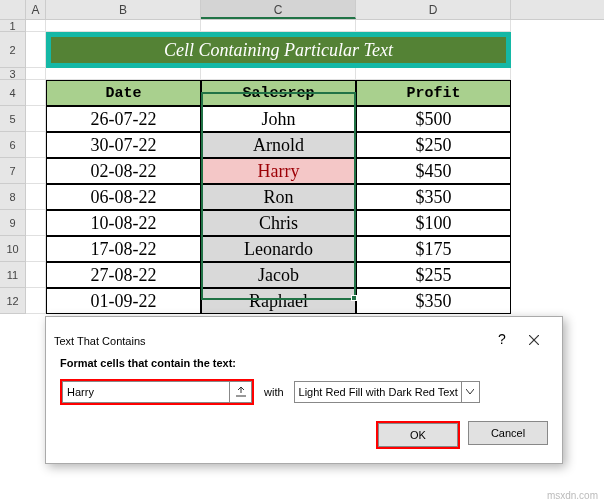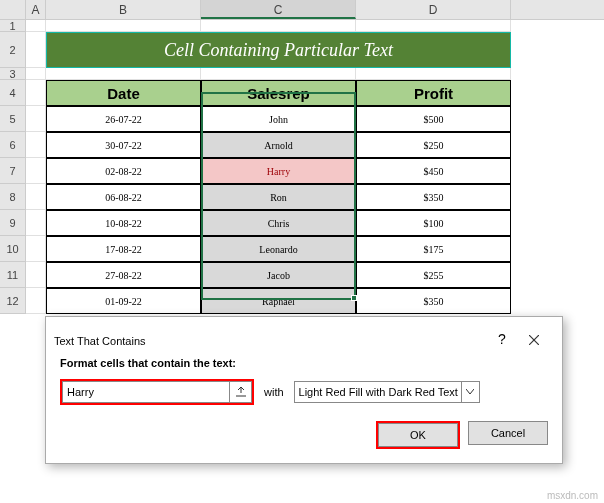--- a/index.html
+++ b/index.html
@@ -19,31 +19,31 @@
     .grid { display: flex; }
     .row-headers { width: 26px; }
     .rh { height: 26px; line-height: 26px; text-align: center; background: #e6e6e6; border-right: 1px solid #ccc; border-bottom: 1px solid #ccc; color: #444; font-size: 11px; }
     .rh.tall { height: 36px; line-height: 36px; }
     .rh.short { height: 12px; line-height: 12px; }
     
     .cells { }
     .row { display: flex; height: 26px; }
     .row.tall { height: 36px; }
     .row.short { height: 12px; }
-    .cell { border-right: 1px solid #e0e0e0; border-bottom: 1px solid #e0e0e0; display: flex; align-items: center; justify-content: center; font-size: 10px; }
+    .cell { border-right: 1px solid #e0e0e0; border-bottom: 1px solid #e0e0e0; display: flex; align-items: center; justify-content: center; font-size: 18px; }
     .c-A { width: 20px; }
     .c-B { width: 155px; }
     .c-C { width: 155px; }
     .c-D { width: 155px; }
     
     
-    .title-cell { width: 465px; background: #548235; color: #fff; font-family: Georgia, 'Times New Roman', serif; font-style: italic; font-size: 18px; border: 1px solid #14b8a6; }
-    
-    
-    .th-cell { background: #a9d08e; font-weight: bold; font-family: Liberation Sans, sans-serif; font-size: 15px; border: 1px solid #000; }
+    .title-cell { width: 465px; background: #548235; color: #fff; font-family: Georgia, 'Times New Roman', serif; font-style: italic; font-size: 18px; border: 5px solid #14b8a6; }
+    
+    
+    .th-cell { background: #a9d08e; font-weight: bold; font-family: Liberation Mono, monospace; font-size: 15px; border: 1px solid #000; }
     
     
     .data-cell { border: 1px solid #000; font-family: Georgia, serif; }
     .sel-col { background: #d9d9d9; font-family: Liberation Serif, serif; }
     .highlight { background: #f4c7c7; color: #9c0006; }
     
     
     .sel-frame { position: absolute; left: 201px; top: 92px; width: 155px; height: 208px; border: 2px solid #217346; pointer-events: none; }
     .sel-handle { position: absolute; right: -3px; bottom: -3px; width: 6px; height: 6px; background: #217346; border: 1px solid #fff; }
     

